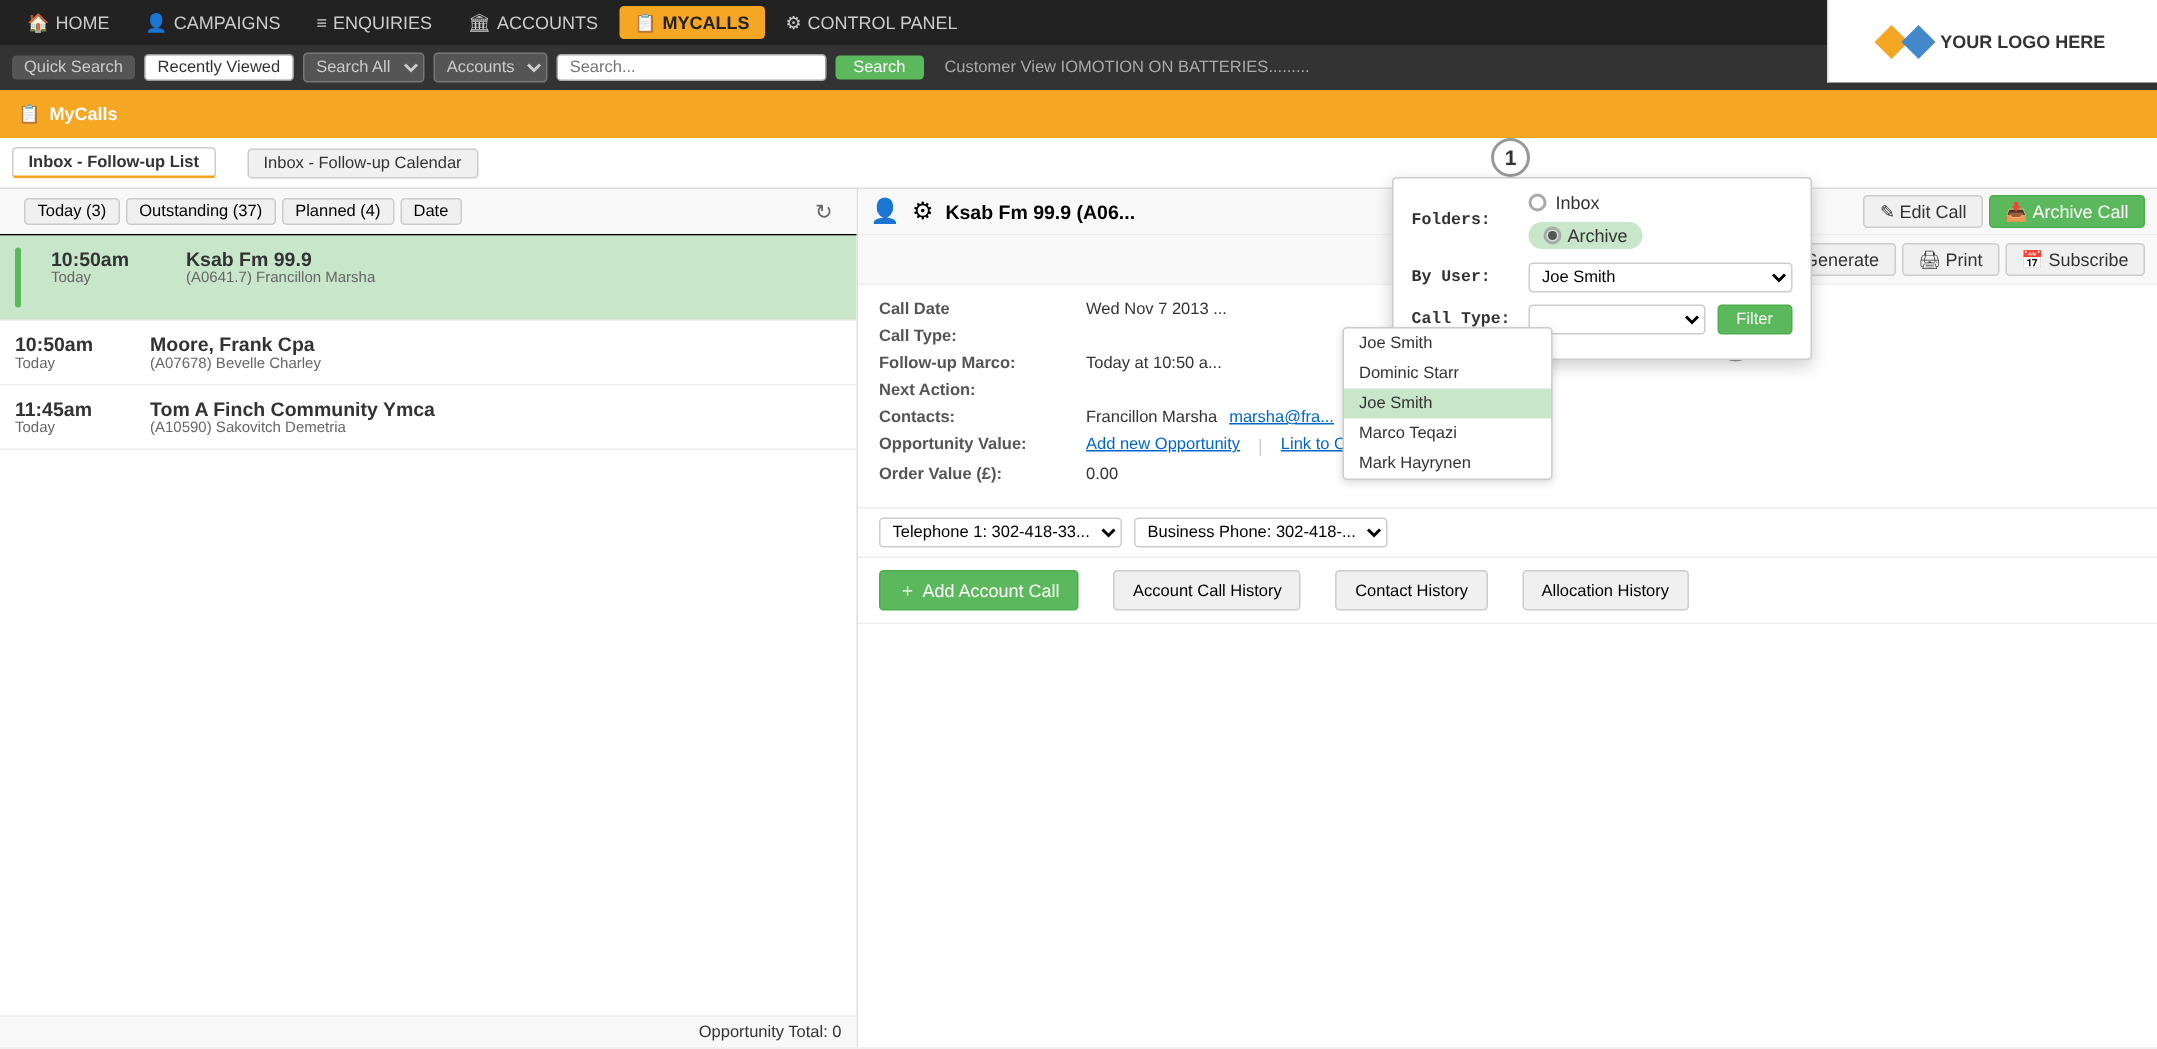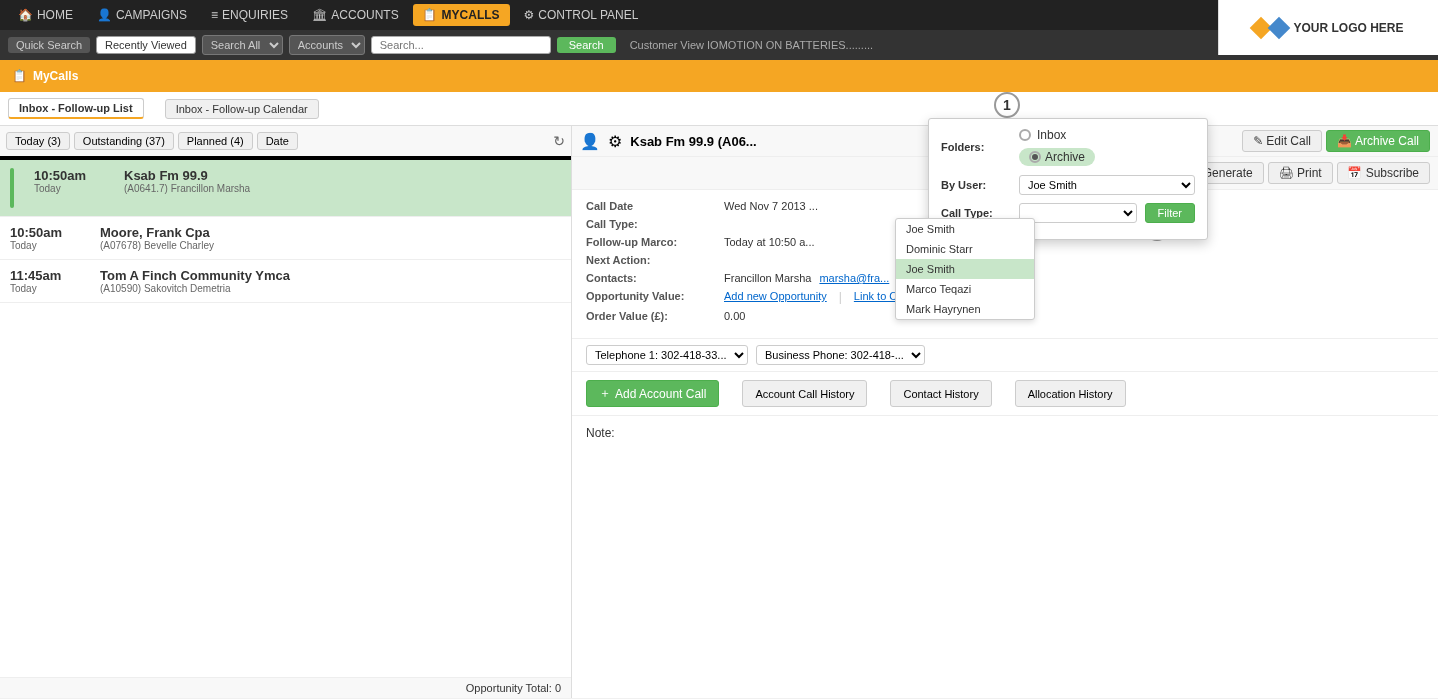--- a/index.html
+++ b/index.html
@@ -190,23 +190,23 @@
     .left-panel {
       width: 572px;
       border-right: 1px solid #ddd;
       background: white;
       display: flex;
       flex-direction: column;
     }
     .filter-row {
       display: flex;
       align-items: center;
-      padding: 6px 6px;
+      padding: 6px 16px;
       gap: 4px;
-      border-bottom: 4px solid #000000;
+      border-bottom: 1px solid #000000;
       background: #f8f8f8;
     }
     .filter-btn-sm {
       background: #f0f0f0;
       border: 1px solid #ccc;
       border-radius: 3px;
       padding: 2px 8px;
       cursor: pointer;
       font-size: 11px;
     }
@@ -364,20 +364,21 @@
       display: flex;
       align-items: center;
       margin-bottom: 8px;
       gap: 8px;
     }
     .filter-popup-label {
       min-width: 70px;
       font-size: 11px;
       color: #333;
       font-weight: bold;
+      font-family: Liberation Mono, monospace;
     }
     .popup-folder-item {
       display: flex;
       align-items: center;
       gap: 6px;
       font-size: 11px;
       color: #333;
       padding: 1px 0;
     }
     .radio-dot {
@@ -680,23 +681,20 @@
     <div class="bottom-buttons">
       <button class="add-call-btn">
         <span>＋</span>
         <span>Add Account Call</span>
       </button>
       <button class="hist-btn">Account Call History</button>
       <button class="hist-btn">Contact History</button>
       <button class="hist-btn">Allocation History</button>
     </div>
 
-    <div class="note-area">
-      <span>Note:</span>
-    </div>
 
   </div>
 </div>
 
 <div class="filter-popup">
   <div class="filter-popup-row">
     <span class="filter-popup-label">Folders:</span>
     <div style="display:flex;flex-direction:column;gap:4px;">
       <div class="popup-folder-item">
         <div class="radio-dot"></div>

